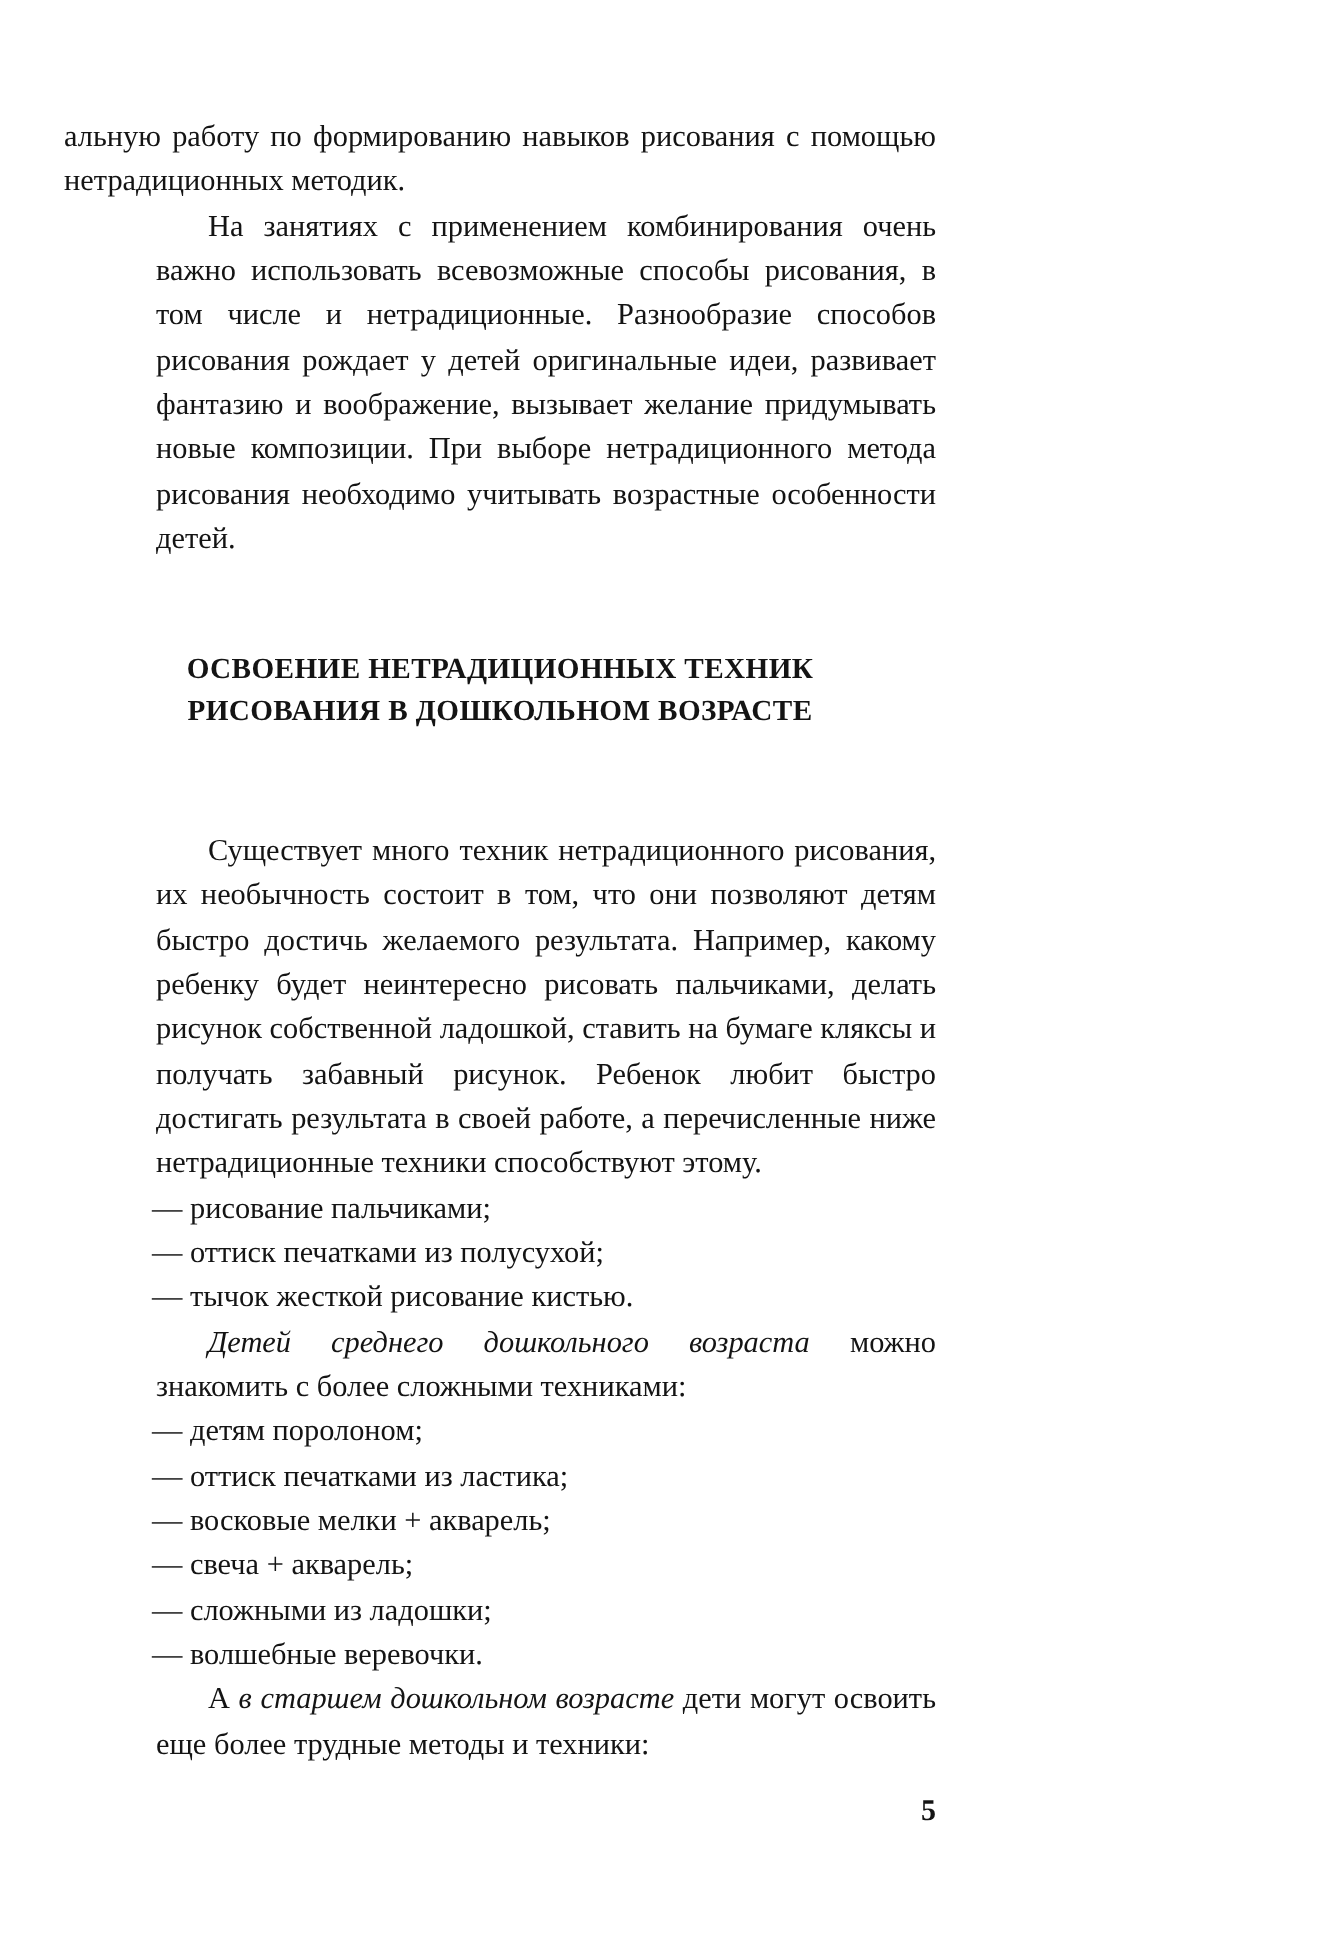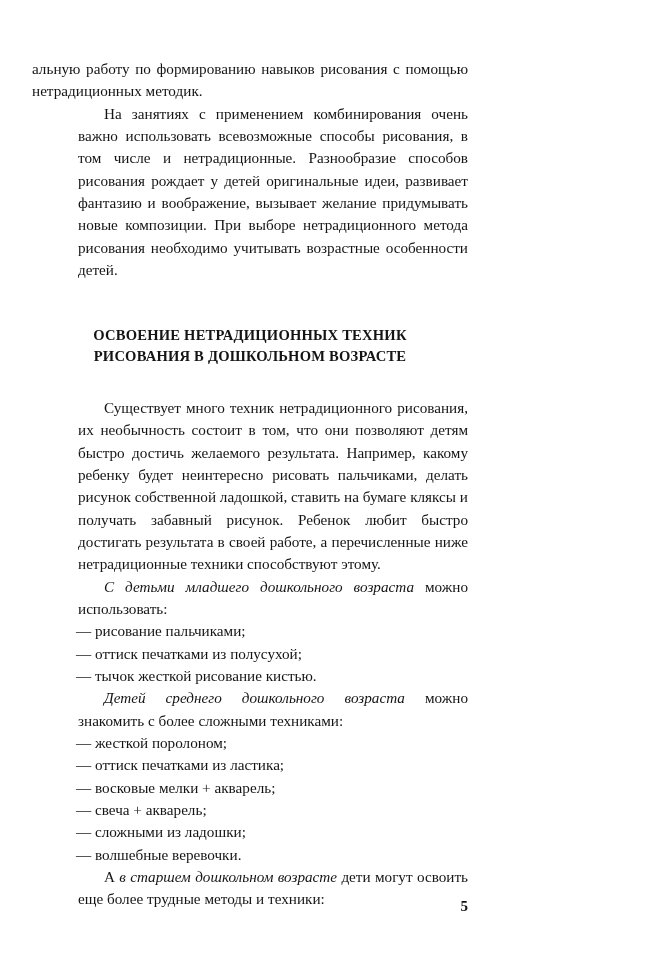--- a/index.html
+++ b/index.html
@@ -32,21 +32,21 @@
     margin: 0;
   }
   p.indent {
     text-indent: 26px;
     margin-left: 46px;
   }
   p.noindent {
     text-indent: 0;
   }
   .section-heading {
-    margin: 44px 0 30px 0;
+    margin: 44px 0 48px 0;
     text-align: center;
     font-weight: bold;
     font-size: 14.6px;
     line-height: 1.42;
     letter-spacing: 0.2px;
     text-transform: uppercase;
   }
   .section-heading .line {
     display: block;
     white-space: nowrap;
@@ -79,27 +79,26 @@
     <p class="noindent">альную работу по формированию навыков рисования с по­мощью нетрадиционных методик.</p>
     <p class="indent">На занятиях с применением комбинирования очень важно использовать всевозможные способы рисования, в том числе и нетрадиционные. Разнообразие способов рисования рождает у детей оригинальные идеи, развивает фантазию и воображение, вызывает желание придумывать новые компо­зиции. При выборе нетрадиционного метода рисования необ­ходимо учитывать возрастные особенности детей.</p>
 
     <div class="section-heading">
       <span class="line">ОСВОЕНИЕ НЕТРАДИЦИОННЫХ ТЕХНИК</span>
       <span class="line">РИСОВАНИЯ В ДОШКОЛЬНОМ ВОЗРАСТЕ</span>
     </div>
 
     <p class="indent">Существует много техник нетрадиционного рисования, их необычность состоит в том, что они позволяют детям быстро достичь желаемого результата. Например, какому ребенку будет неинтересно рисовать пальчиками, делать рисунок соб­ственной ладошкой, ставить на бумаге кляксы и получать за­бавный рисунок. Ребенок любит быстро достигать  результа­та в своей работе, а перечисленные ниже нетрадиционные техники способствуют этому.</p>
 
-    <p class="indent"><span class="ital">С детьми младшего дошкольного возраста</span><span> можно исполь­зовать:</span></p>
     <p class="list-item">— рисование пальчиками;</p>
     <p class="list-item">— оттиск печатками из полусухой;</p>
     <p class="list-item">— тычок жесткой рисование кистью.</p>
 
     <p class="indent"><span class="ital">Детей среднего дошкольного возраста</span><span> можно знакомить с более сложными техниками:</span></p>
-    <p class="list-item">— жесткой  поролоном;</p>
+    <p class="list-item">— детям  поролоном;</p>
     <p class="list-item">— оттиск печатками из ластика;</p>
     <p class="list-item">— восковые мелки + акварель;</p>
     <p class="list-item">— свеча + акварель;</p>
     <p class="list-item">— сложными из ладошки;</p>
     <p class="list-item">— волшебные веревочки.</p>
 
     <p class="indent"><span>А </span><span class="ital">в старшем дошкольном возрасте</span><span> дети могут освоить еще более трудные методы и техники:</span></p>
 
   </div>
 

